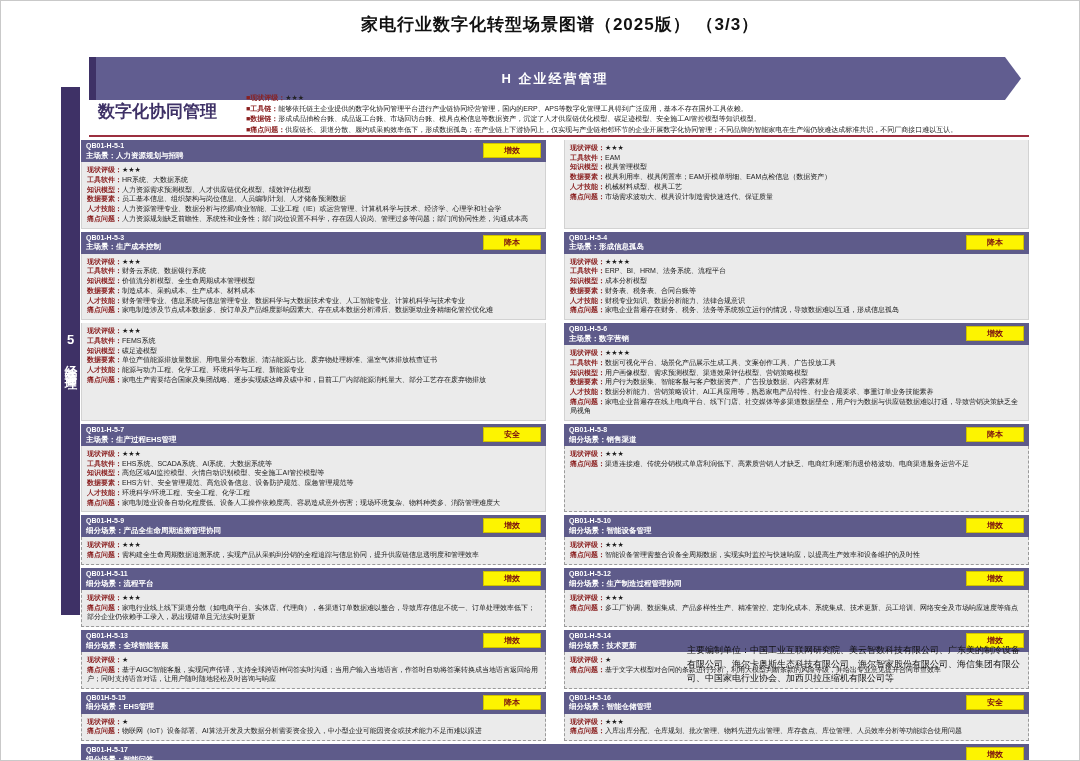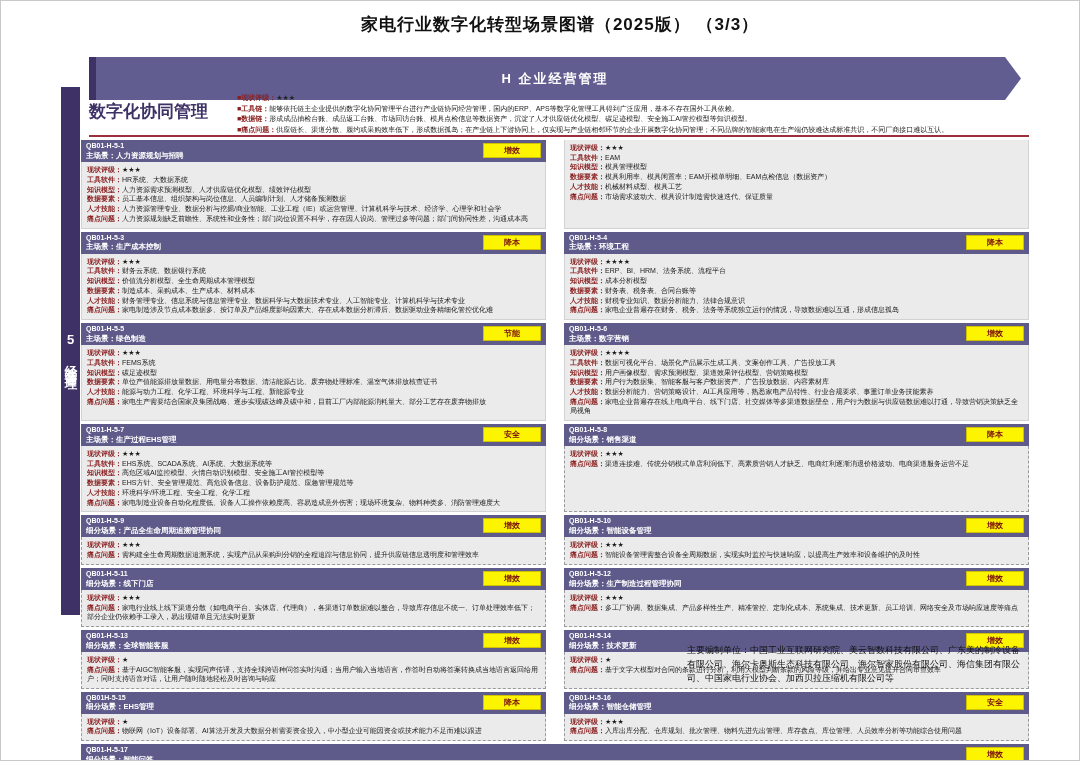--- a/index.html
+++ b/index.html
@@ -8,21 +8,21 @@
   .page { position:relative; width:1080px; height:761px; background:#fff; border:1px solid #c9c9c9; overflow:hidden; margin:0 auto; }
   .page-title { position:absolute; top:12px; left:0; width:100%; text-align:center; font-size:17px; font-weight:bold; color:#111; letter-spacing:1px;padding-left:40px; }
   .banner { position:absolute; left:88px; top:56px; width:932px; height:43px; background:#615d90;
             clip-path:polygon(0 0, calc(100% - 16px) 0, 100% 50%, calc(100% - 16px) 100%, 0 100%);
             display:flex; align-items:center; justify-content:center; color:#fff; font-weight:bold; font-size:13px; letter-spacing:2px; }
   .banner::before { content:""; position:absolute; left:0; top:0; width:7px; height:100%; background:#3e3166; }
   .sidebar { position:absolute; left:60px; top:86px; width:19px; height:528px; background:#3e3166; color:#fff;
              display:flex; flex-direction:column; align-items:center; justify-content:center; gap:8px; }
   .sb-num { font-size:13px; font-weight:bold; }
   .sb-label { writing-mode:vertical-lr; text-orientation:upright; font-size:12.5px; font-weight:bold; letter-spacing:4px; }
-  .intro { position:absolute; left:88px; top:90px; width:940px; display:flex; gap:29px; }
+  .intro { position:absolute; left:97px; top:90px; width:940px; display:flex; gap:29px; }
   .section-title { font-size:17px; font-weight:bold; color:#3e3166; white-space:nowrap; padding-top:9px; }
   .intro-bullets { flex:1; font-size:7px; line-height:1.5; color:#222; padding-top:2px; }
   .intro-line .blabel { color:#8a1f1f; font-weight:bold; }
   .divider { position:absolute; left:88px; top:134px; width:940px; border-top:2px solid #9c2f3f; }
   #card-grid { position:absolute; left:80px; top:139px; width:948px; display:flex; flex-direction:column; gap:3px; }
   .row { display:flex; gap:18px;justify-content:flex-end; }
   .card { flex:1; display:flex; flex-direction:column; min-width:0; }
   .card-hdr { background:#5e5b8a; color:#fff; padding:2px 5px 2px; display:flex; justify-content:space-between; align-items:flex-start; }
   .code { font-size:7px; font-weight:bold; line-height:1.25; }
   .scene { font-size:7.5px; font-weight:bold; line-height:1.25; }
@@ -107,43 +107,36 @@
             <div class="field"><span class="flabel">知识模型：</span><span class="fval">价值流分析模型、全生命周期成本管理模型</span></div>
             <div class="field"><span class="flabel">数据要素：</span><span class="fval">制造成本、采购成本、生产成本、材料成本</span></div>
             <div class="field"><span class="flabel">人才技能：</span><span class="fval">财务管理专业、信息系统与信息管理专业、数据科学与大数据技术专业、人工智能专业、计算机科学与技术专业</span></div>
             <div class="field"><span class="flabel">痛点问题：</span><span class="fval">家电制造涉及节点成本数据多、按订单及产品维度影响因素大、存在成本数据分析滞后、数据驱动业务精细化管控优化难</span></div>
           </div>
         </article>
         <article class="card solid">
           <header class="card-hdr">
             <div class="hdr-text">
               <div class="code">QB01-H-5-4</div>
-              <div class="scene"><span class="scene-label">主场景：</span><span class="scene-title">环境工程</span></div>
+              <div class="scene"><span class="scene-label">主场景：</span><span class="scene-title">形成信息孤岛</span></div>
             </div>
             <span class="tag">降本</span>
           </header>
           <div class="card-body">
             <div class="field"><span class="flabel">现状评级：</span><span class="fval">★★★★</span></div>
             <div class="field"><span class="flabel">工具软件：</span><span class="fval">ERP、BI、HRM、法务系统、流程平台</span></div>
             <div class="field"><span class="flabel">知识模型：</span><span class="fval">成本分析模型</span></div>
             <div class="field"><span class="flabel">数据要素：</span><span class="fval">财务表、税务表、合同台账等</span></div>
             <div class="field"><span class="flabel">人才技能：</span><span class="fval">财税专业知识、数据分析能力、法律合规意识</span></div>
             <div class="field"><span class="flabel">痛点问题：</span><span class="fval">家电企业普遍存在财务、税务、法务等系统独立运行的情况，导致数据难以互通，形成信息孤岛</span></div>
           </div>
         </article>
       </div>
       <div class="row">
         <article class="card solid">
-          <header class="card-hdr">
-            <div class="hdr-text">
-              <div class="code">QB01-H-5-5</div>
-              <div class="scene"><span class="scene-label">主场景：</span><span class="scene-title">绿色制造</span></div>
-            </div>
-            <span class="tag">节能</span>
-          </header>
           <div class="card-body">
             <div class="field"><span class="flabel">现状评级：</span><span class="fval">★★★</span></div>
             <div class="field"><span class="flabel">工具软件：</span><span class="fval">FEMS系统</span></div>
             <div class="field"><span class="flabel">知识模型：</span><span class="fval">碳足迹模型</span></div>
             <div class="field"><span class="flabel">数据要素：</span><span class="fval">单位产值能源排放量数据、用电量分布数据、清洁能源占比、废弃物处理标准、温室气体排放核查证书</span></div>
             <div class="field"><span class="flabel">人才技能：</span><span class="fval">能源与动力工程、化学工程、环境科学与工程、新能源专业</span></div>
             <div class="field"><span class="flabel">痛点问题：</span><span class="fval">家电生产需要结合国家及集团战略、逐步实现碳达峰及碳中和，目前工厂内部能源消耗量大、部分工艺存在废弃物排放</span></div>
           </div>
         </article>
         <article class="card solid">
@@ -222,21 +215,21 @@
             <div class="field"><span class="flabel">现状评级：</span><span class="fval">★★★</span></div>
             <div class="field"><span class="flabel">痛点问题：</span><span class="fval">智能设备管理需整合设备全周期数据，实现实时监控与快速响应，以提高生产效率和设备维护的及时性</span></div>
           </div>
         </article>
       </div>
       <div class="row">
         <article class="card dashed">
           <header class="card-hdr">
             <div class="hdr-text">
               <div class="code">QB01-H-5-11</div>
-              <div class="scene"><span class="scene-label">细分场景：</span><span class="scene-title">线下门店</span></div>
+              <div class="scene"><span class="scene-label">细分场景：</span><span class="scene-title">流程平台</span></div>
             </div>
             <span class="tag">增效</span>
           </header>
           <div class="card-body">
             <div class="field"><span class="flabel">现状评级：</span><span class="fval">★★★</span></div>
             <div class="field"><span class="flabel">痛点问题：</span><span class="fval">家电行业线上线下渠道分散（如电商平台、实体店、代理商），各渠道订单数据难以整合，导致库存信息不统一、订单处理效率低下；部分企业仍依赖手工录入，易出现错单且无法实时更新</span></div>
           </div>
         </article>
         <article class="card dashed">
           <header class="card-hdr">

